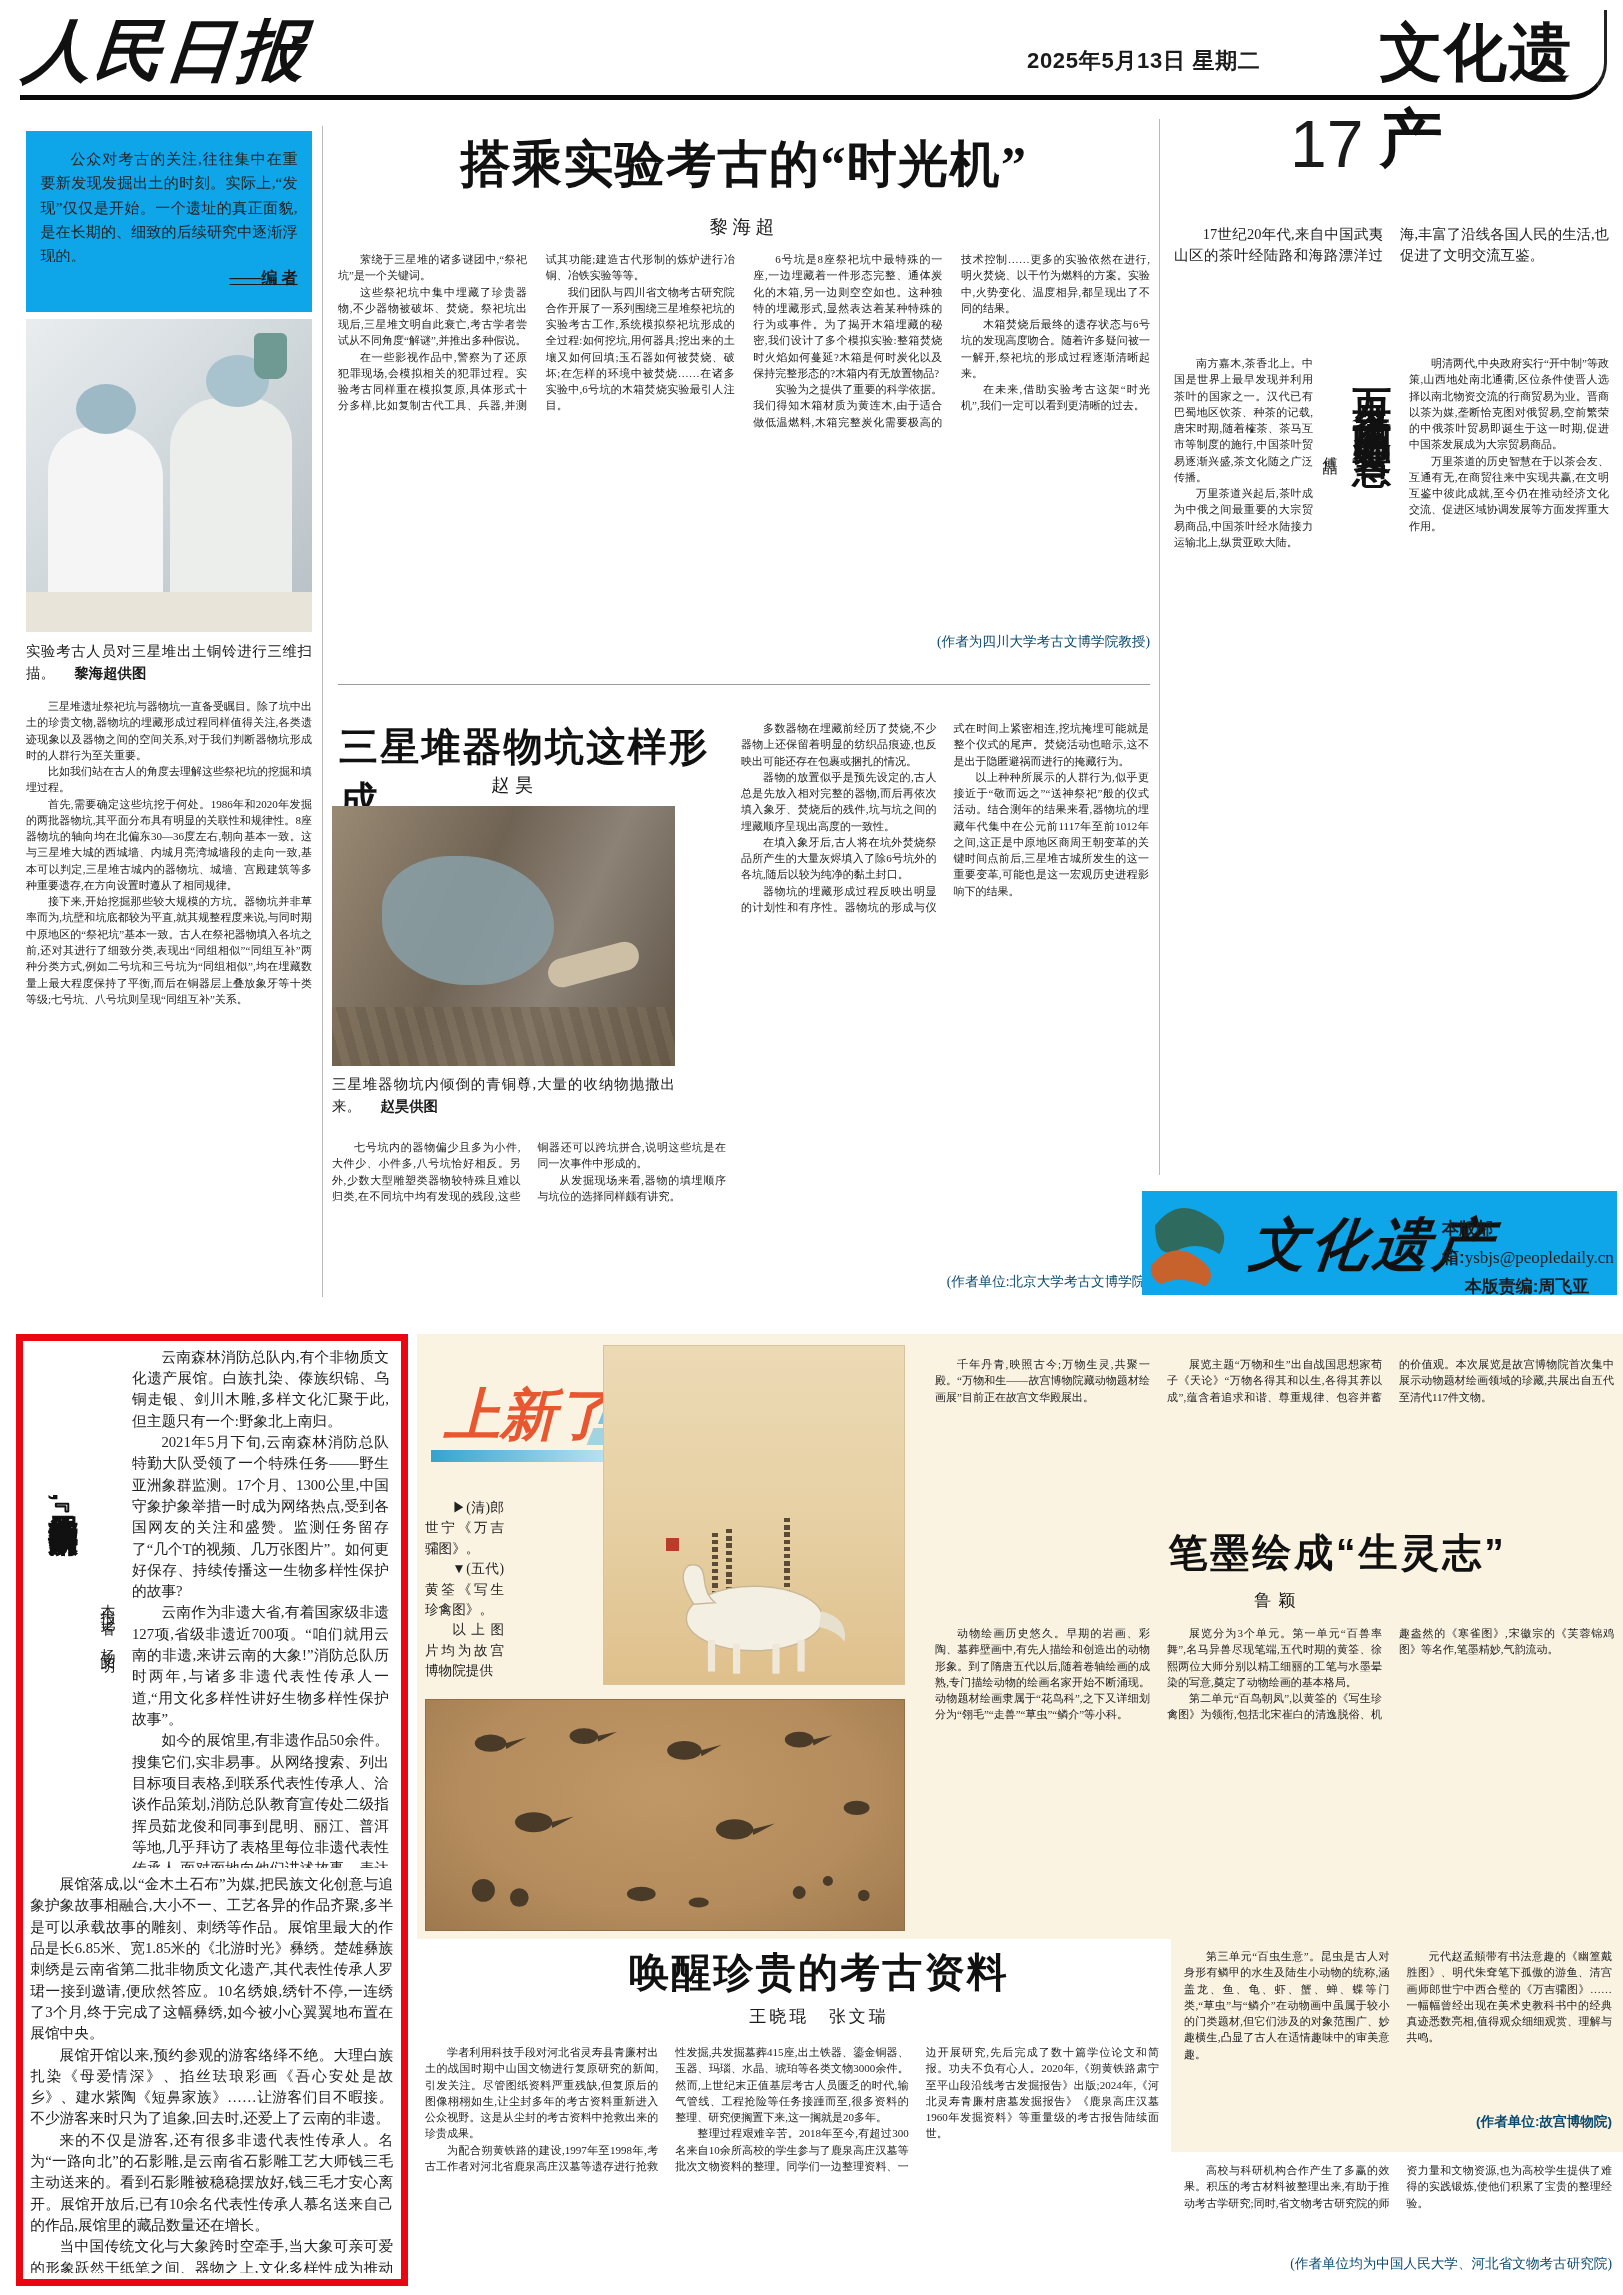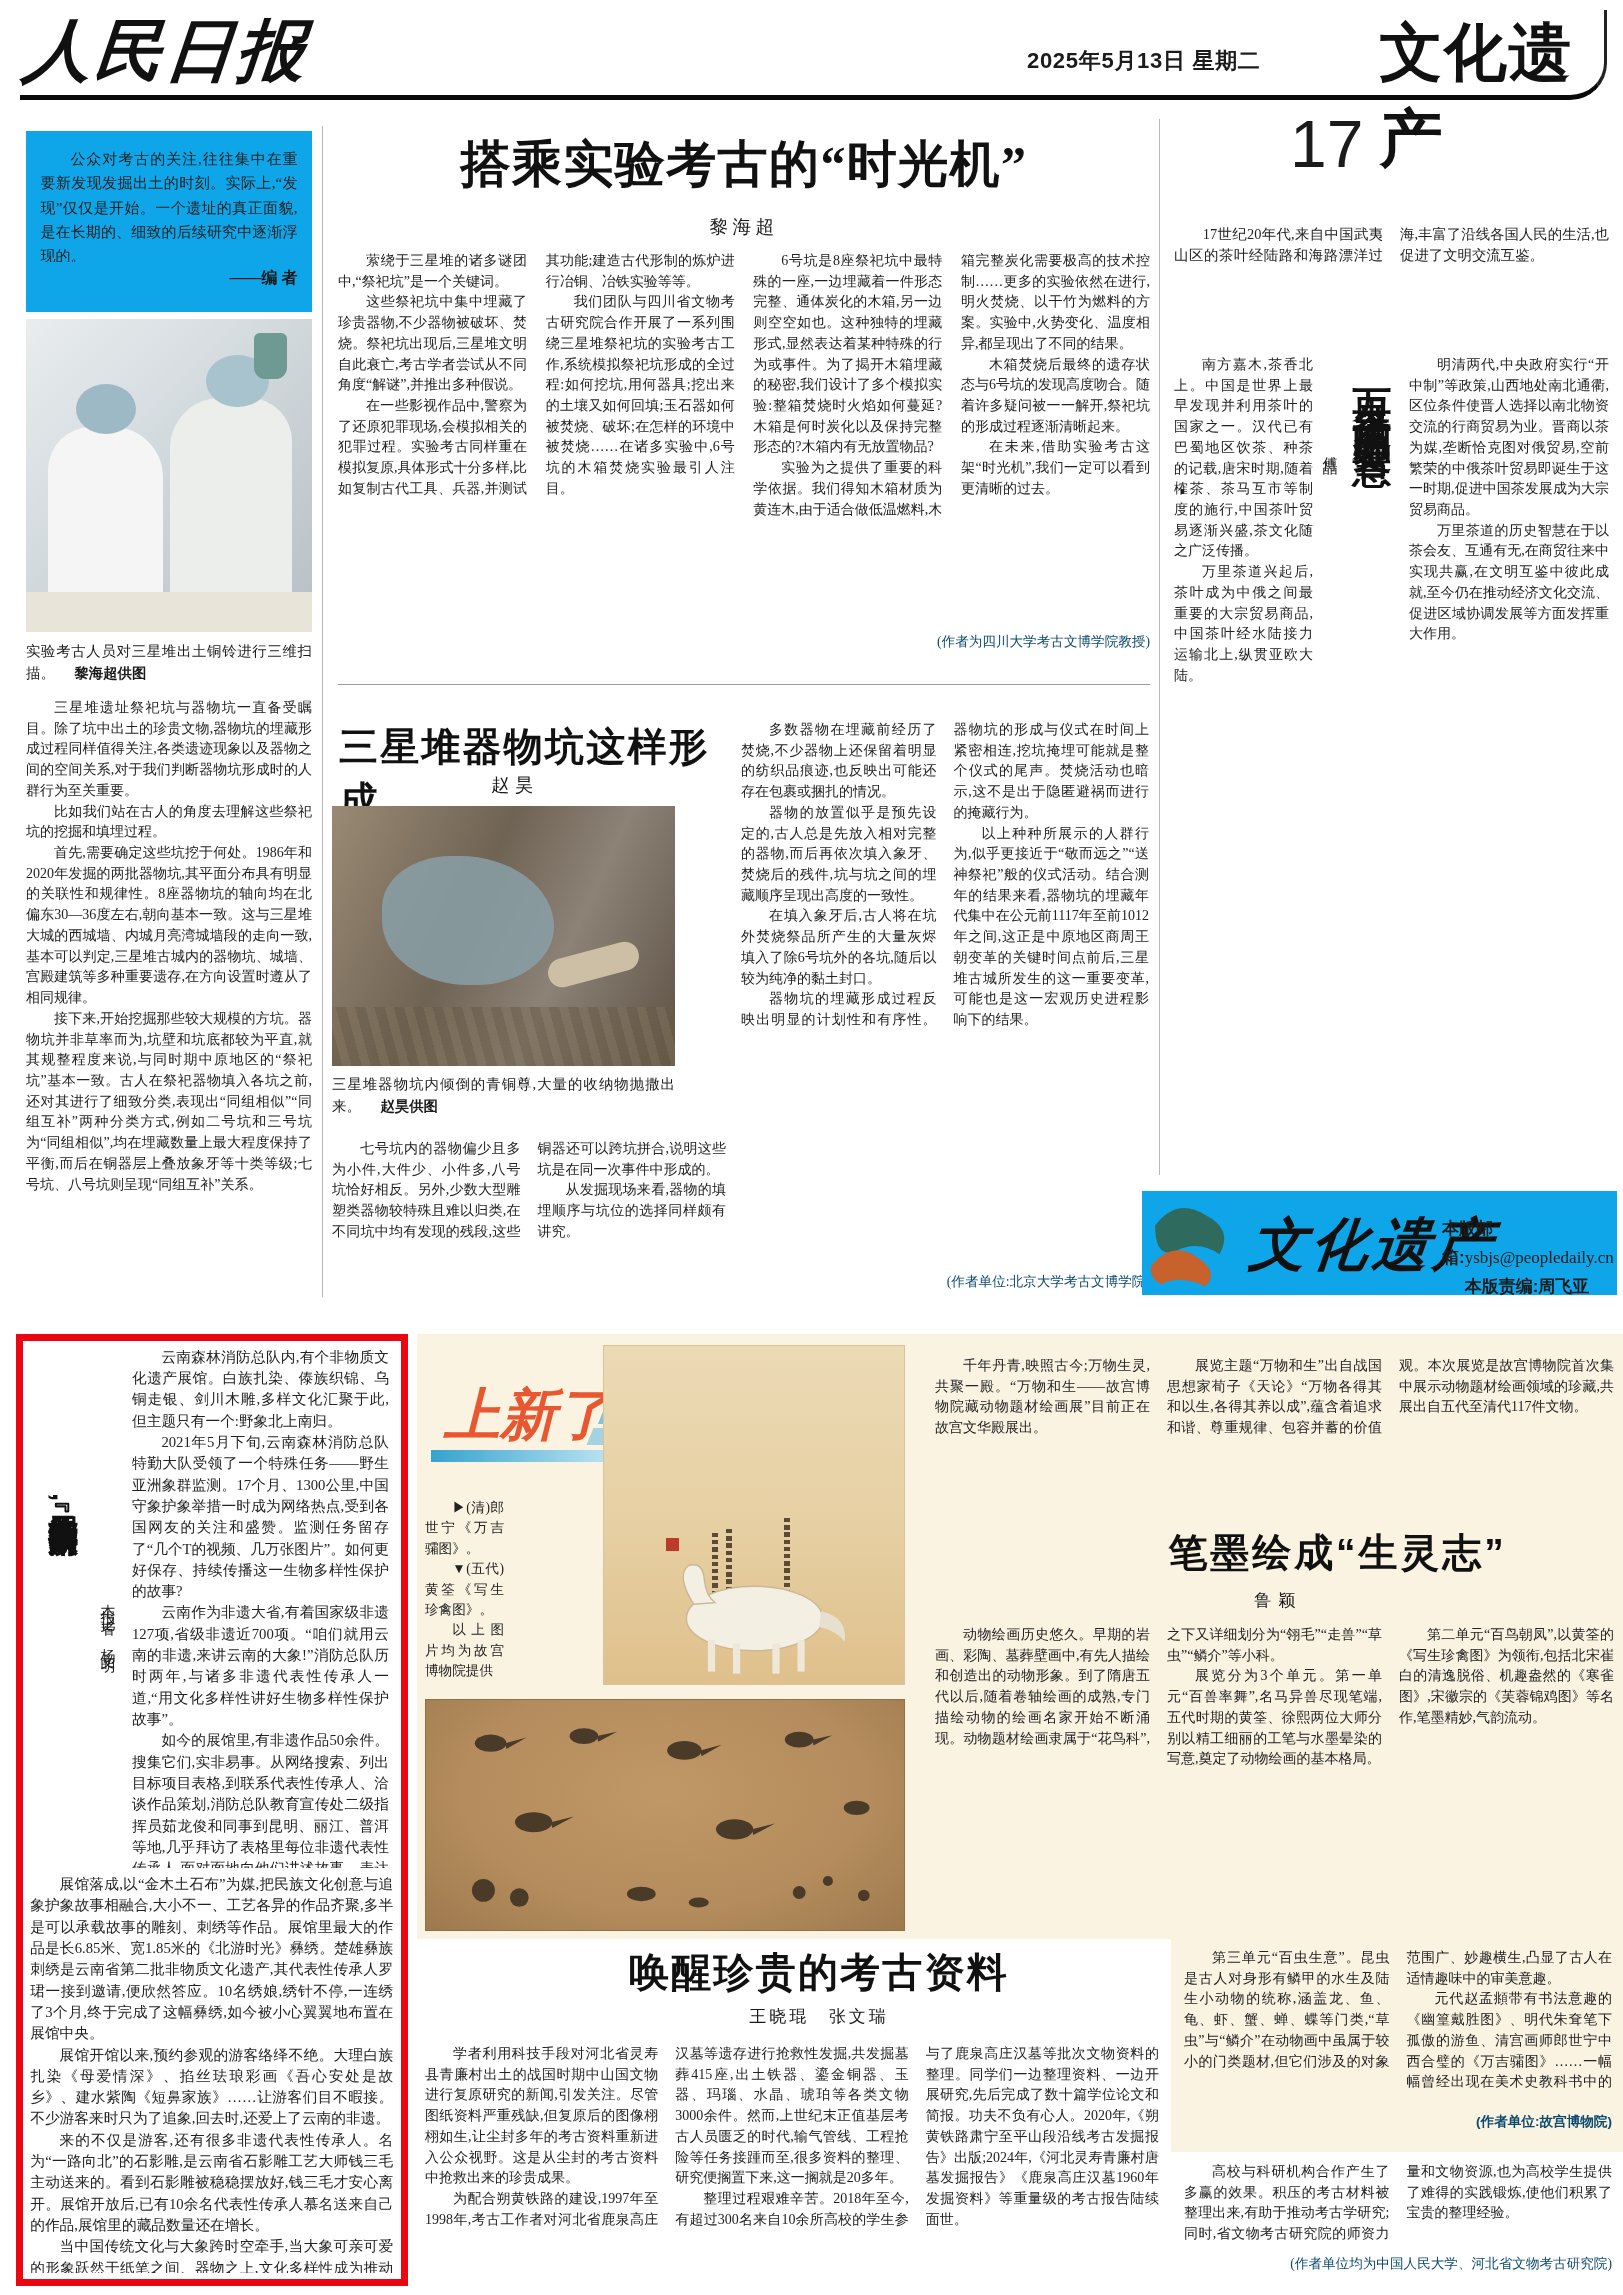--- a/index.html
+++ b/index.html
@@ -1,19 +1,19 @@
 <!DOCTYPE html>
 <html style="font-size:11.5px"><head>
 <meta charset="utf-8">
 <style>
   html,body{margin:0;padding:0;background:#888;}
   #page{position:relative;width:1623px;height:2295px;background:#fff;overflow:hidden;
         font-family:"Liberation Serif",serif;color:#1b1b1b;}
   .abs{position:absolute;}
-  .body{font-size:14px;line-height:1.48;text-align:justify;overflow:hidden;color:#222;}
+  .body{font-size:11px;line-height:1.48;text-align:justify;overflow:hidden;color:#222;}
   .body p{margin:0;text-indent:2em;}
   .cols2{column-count:2;column-gap:17px;}
   .cols3{column-count:3;column-gap:17px;}
   .cols4{column-count:4;column-gap:18.7px;}
   .serif{font-family:"Liberation Serif",serif;}
   .sans{font-family:"Liberation Sans",sans-serif;}
   .vert{writing-mode:vertical-rl;}
   .center{text-align:center;}
   .right{text-align:right;}
   .rule-v{width:0.7px;background:#b9b9b9;}
@@ -48,21 +48,21 @@
     <span class="headline-sans" style="font-size:63px;letter-spacing:1.4px;">文化遗产</span>
   </div>
 
   <div class="abs rule-v" style="left:322px;top:126px;height:1171px;"></div>
   <div class="abs rule-v" style="left:1159px;top:119px;height:1056px;"></div>
 
   <div class="abs bluebox" style="left:26px;top:131px;width:286px;height:181px;padding:16px 14.4px;box-sizing:border-box;">
     <div class="body serif" style="font-size:15px;line-height:1.62;height:115px;">
         <p>公众对考古的关注,往往集中在重要新发现发掘出土的时刻。实际上,“发现”仅仅是开始。一个遗址的真正面貌,是在长期的、细致的后续研究中逐渐浮现的。</p>
       </div>
-    <div class="right" style="font-size:16px;font-weight:bold;margin-top:5.7px;">——编 者</div>
+    <div class="right" style="font-size:16px;font-weight:bold;margin-top:5.7px;text-decoration:underline;">——编 者</div>
   </div>
 
   <div class="abs photo" style="left:26px;top:319px;width:286px;height:313px;background:linear-gradient(135deg,#e9edef 0%,#d2d9dd 45%,#b6bfc5 100%);">
     <div class="abs" style="left:21.5px;top:108px;width:115px;height:208px;background:#f4f5f4;border-radius:43px 50px 7.2px 7.2px;"></div>
     <div class="abs" style="left:144px;top:79px;width:122px;height:237px;background:#eceeec;border-radius:50px 43px 7.2px 7.2px;"></div>
     <div class="abs" style="left:50px;top:65px;width:60px;height:50px;background:#9db9c6;border-radius:50%;"></div>
     <div class="abs" style="left:180px;top:36px;width:63px;height:52px;background:#a8c2ce;border-radius:50%;"></div>
     <div class="abs" style="left:228px;top:14.4px;width:33px;height:46px;background:#6f9a93;border-radius:5.7px 5.7px 11.5px 11.5px;"></div>
     <div class="abs" style="left:0;top:273px;width:286px;height:40px;background:#e8e4da;"></div>
   </div>

